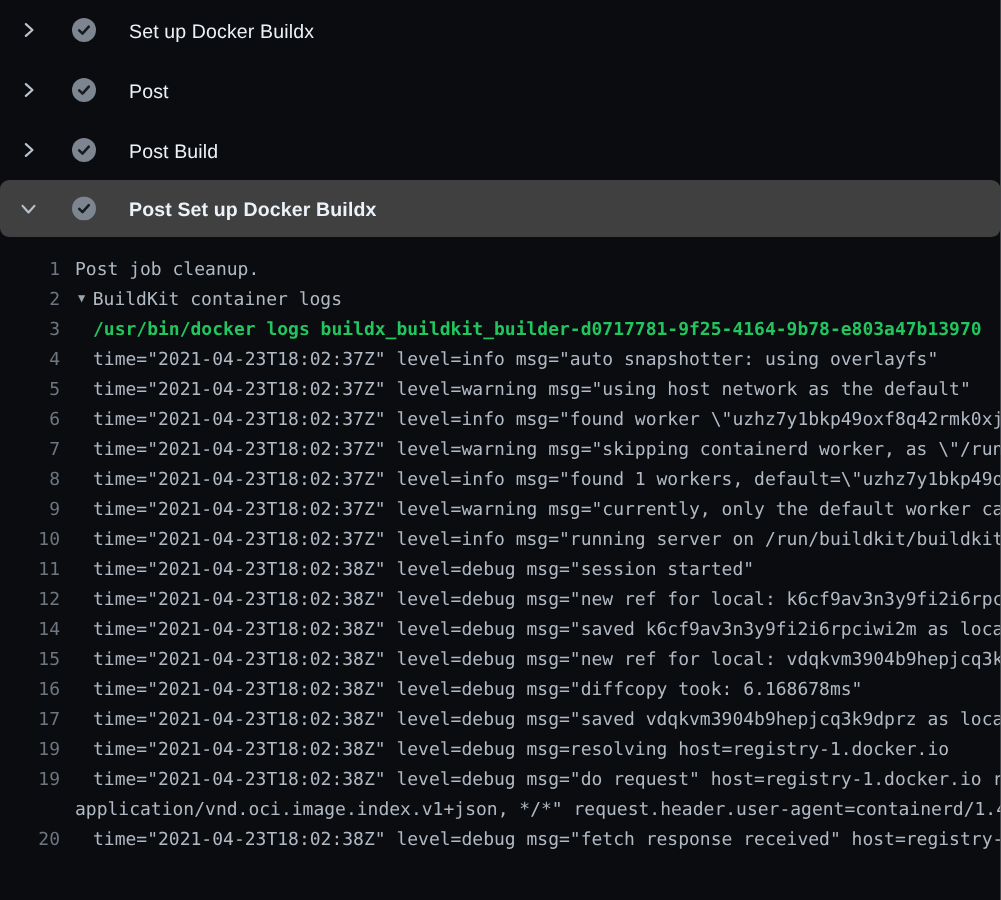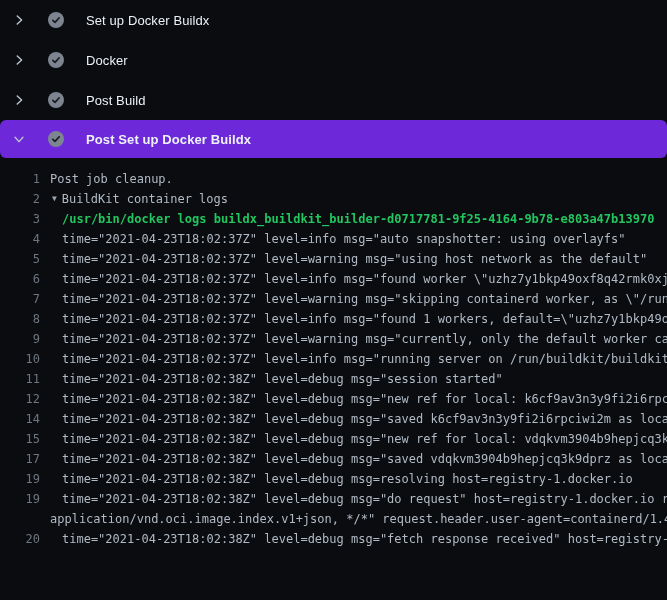--- a/index.html
+++ b/index.html
@@ -10,21 +10,21 @@
     position:relative;
   }
   
   .steps{width:667px;}
   .step-row{
     height:40px;display:flex;align-items:center;
     padding-left:12px;box-sizing:border-box;gap:22px;
     cursor:pointer;
   }
   .step-row.expanded{
-    height:38px;background:#6d28d9;border-radius:6px;
+    height:38px;background:#404040;border-radius:6px;
   }
   .step-label{
     color:#ecf2f8;font-size:13px;letter-spacing:.1px;
   }
   .step-row.expanded .step-label{font-weight:600;}
   .chev{width:14px;height:14px;flex:0 0 14px;display:flex;align-items:center;justify-content:center;}
   .badge{width:16px;height:16px;flex:0 0 16px;}
   
   .log{
     padding-top:11px;
@@ -74,21 +74,21 @@
         <svg width="14" height="14" viewBox="0 0 16 16">
             <path d="M6 3.5 L11 8 L6 12.5" stroke="#b9c1c9" stroke-width="1.7" fill="none" stroke-linecap="round" stroke-linejoin="round"></path>
           </svg>
       </span>
       <span class="badge">
         <svg width="16" height="16" viewBox="0 0 16 16">
             <circle cx="8" cy="8" r="8" fill="#7d8590"></circle>
             <path d="M4.8 8.3 L7 10.4 L11.2 5.8" stroke="#171b22" stroke-width="1.7" fill="none" stroke-linecap="round" stroke-linejoin="round"></path>
           </svg>
       </span>
-      <span class="step-label">Docker</span>
+      <span class="step-label">Post</span>
     </div>
 
     <div class="step-row">
       <span class="chev">
         <svg width="14" height="14" viewBox="0 0 16 16">
             <path d="M6 3.5 L11 8 L6 12.5" stroke="#b9c1c9" stroke-width="1.7" fill="none" stroke-linecap="round" stroke-linejoin="round"></path>
           </svg>
       </span>
       <span class="badge">
         <svg width="16" height="16" viewBox="0 0 16 16">
@@ -181,20 +181,25 @@
       <span class="num">14</span>
       
       <span class="text">time="2021-04-23T18:02:38Z" level=debug msg="saved k6cf9av3n3y9fi2i6rpciwi2m as local"</span>
     </div>
       <div class="log-row kind-log">
       <span class="num">15</span>
       
       <span class="text">time="2021-04-23T18:02:38Z" level=debug msg="new ref for local: vdqkvm3904b9hepjcq3k9dprz"</span>
     </div>
       <div class="log-row kind-log">
+      <span class="num">16</span>
+      
+      <span class="text">time="2021-04-23T18:02:38Z" level=debug msg="diffcopy took: 6.168678ms"</span>
+    </div>
+      <div class="log-row kind-log">
       <span class="num">17</span>
       
       <span class="text">time="2021-04-23T18:02:38Z" level=debug msg="saved vdqkvm3904b9hepjcq3k9dprz as local"</span>
     </div>
       <div class="log-row kind-log">
       <span class="num">19</span>
       
       <span class="text">time="2021-04-23T18:02:38Z" level=debug msg=resolving host=registry-1.docker.io</span>
     </div>
       <div class="log-row kind-log">

